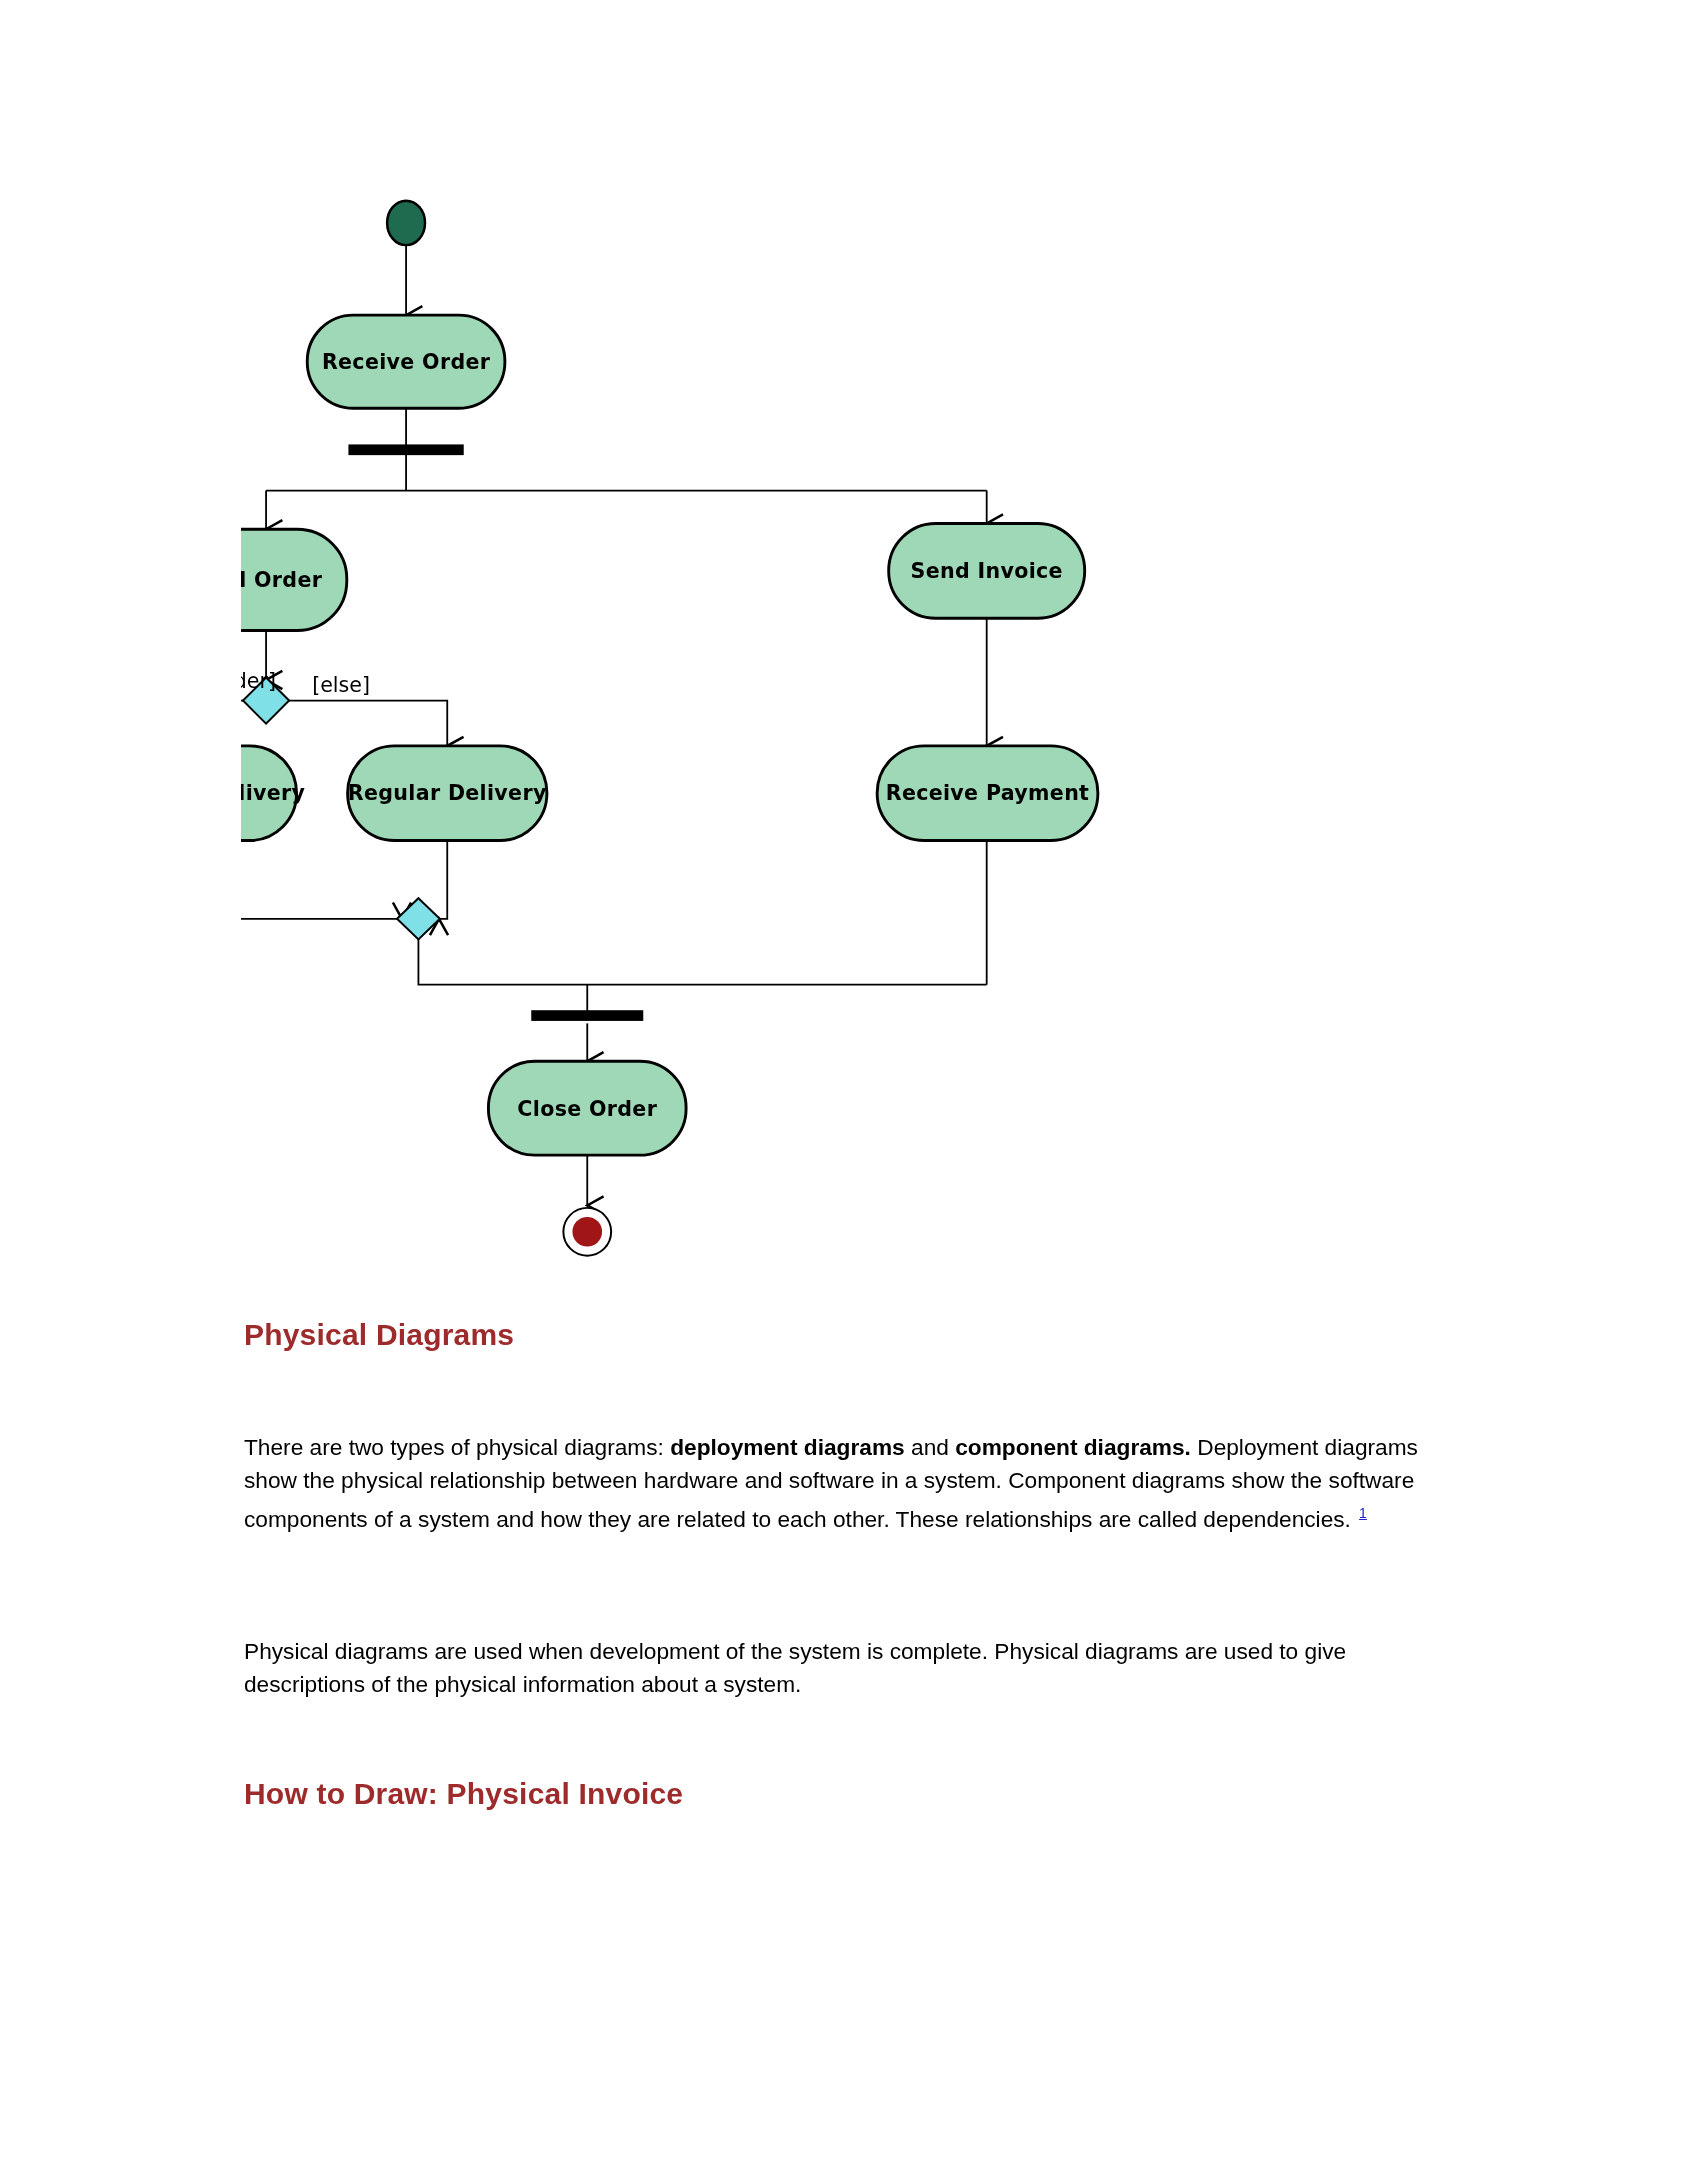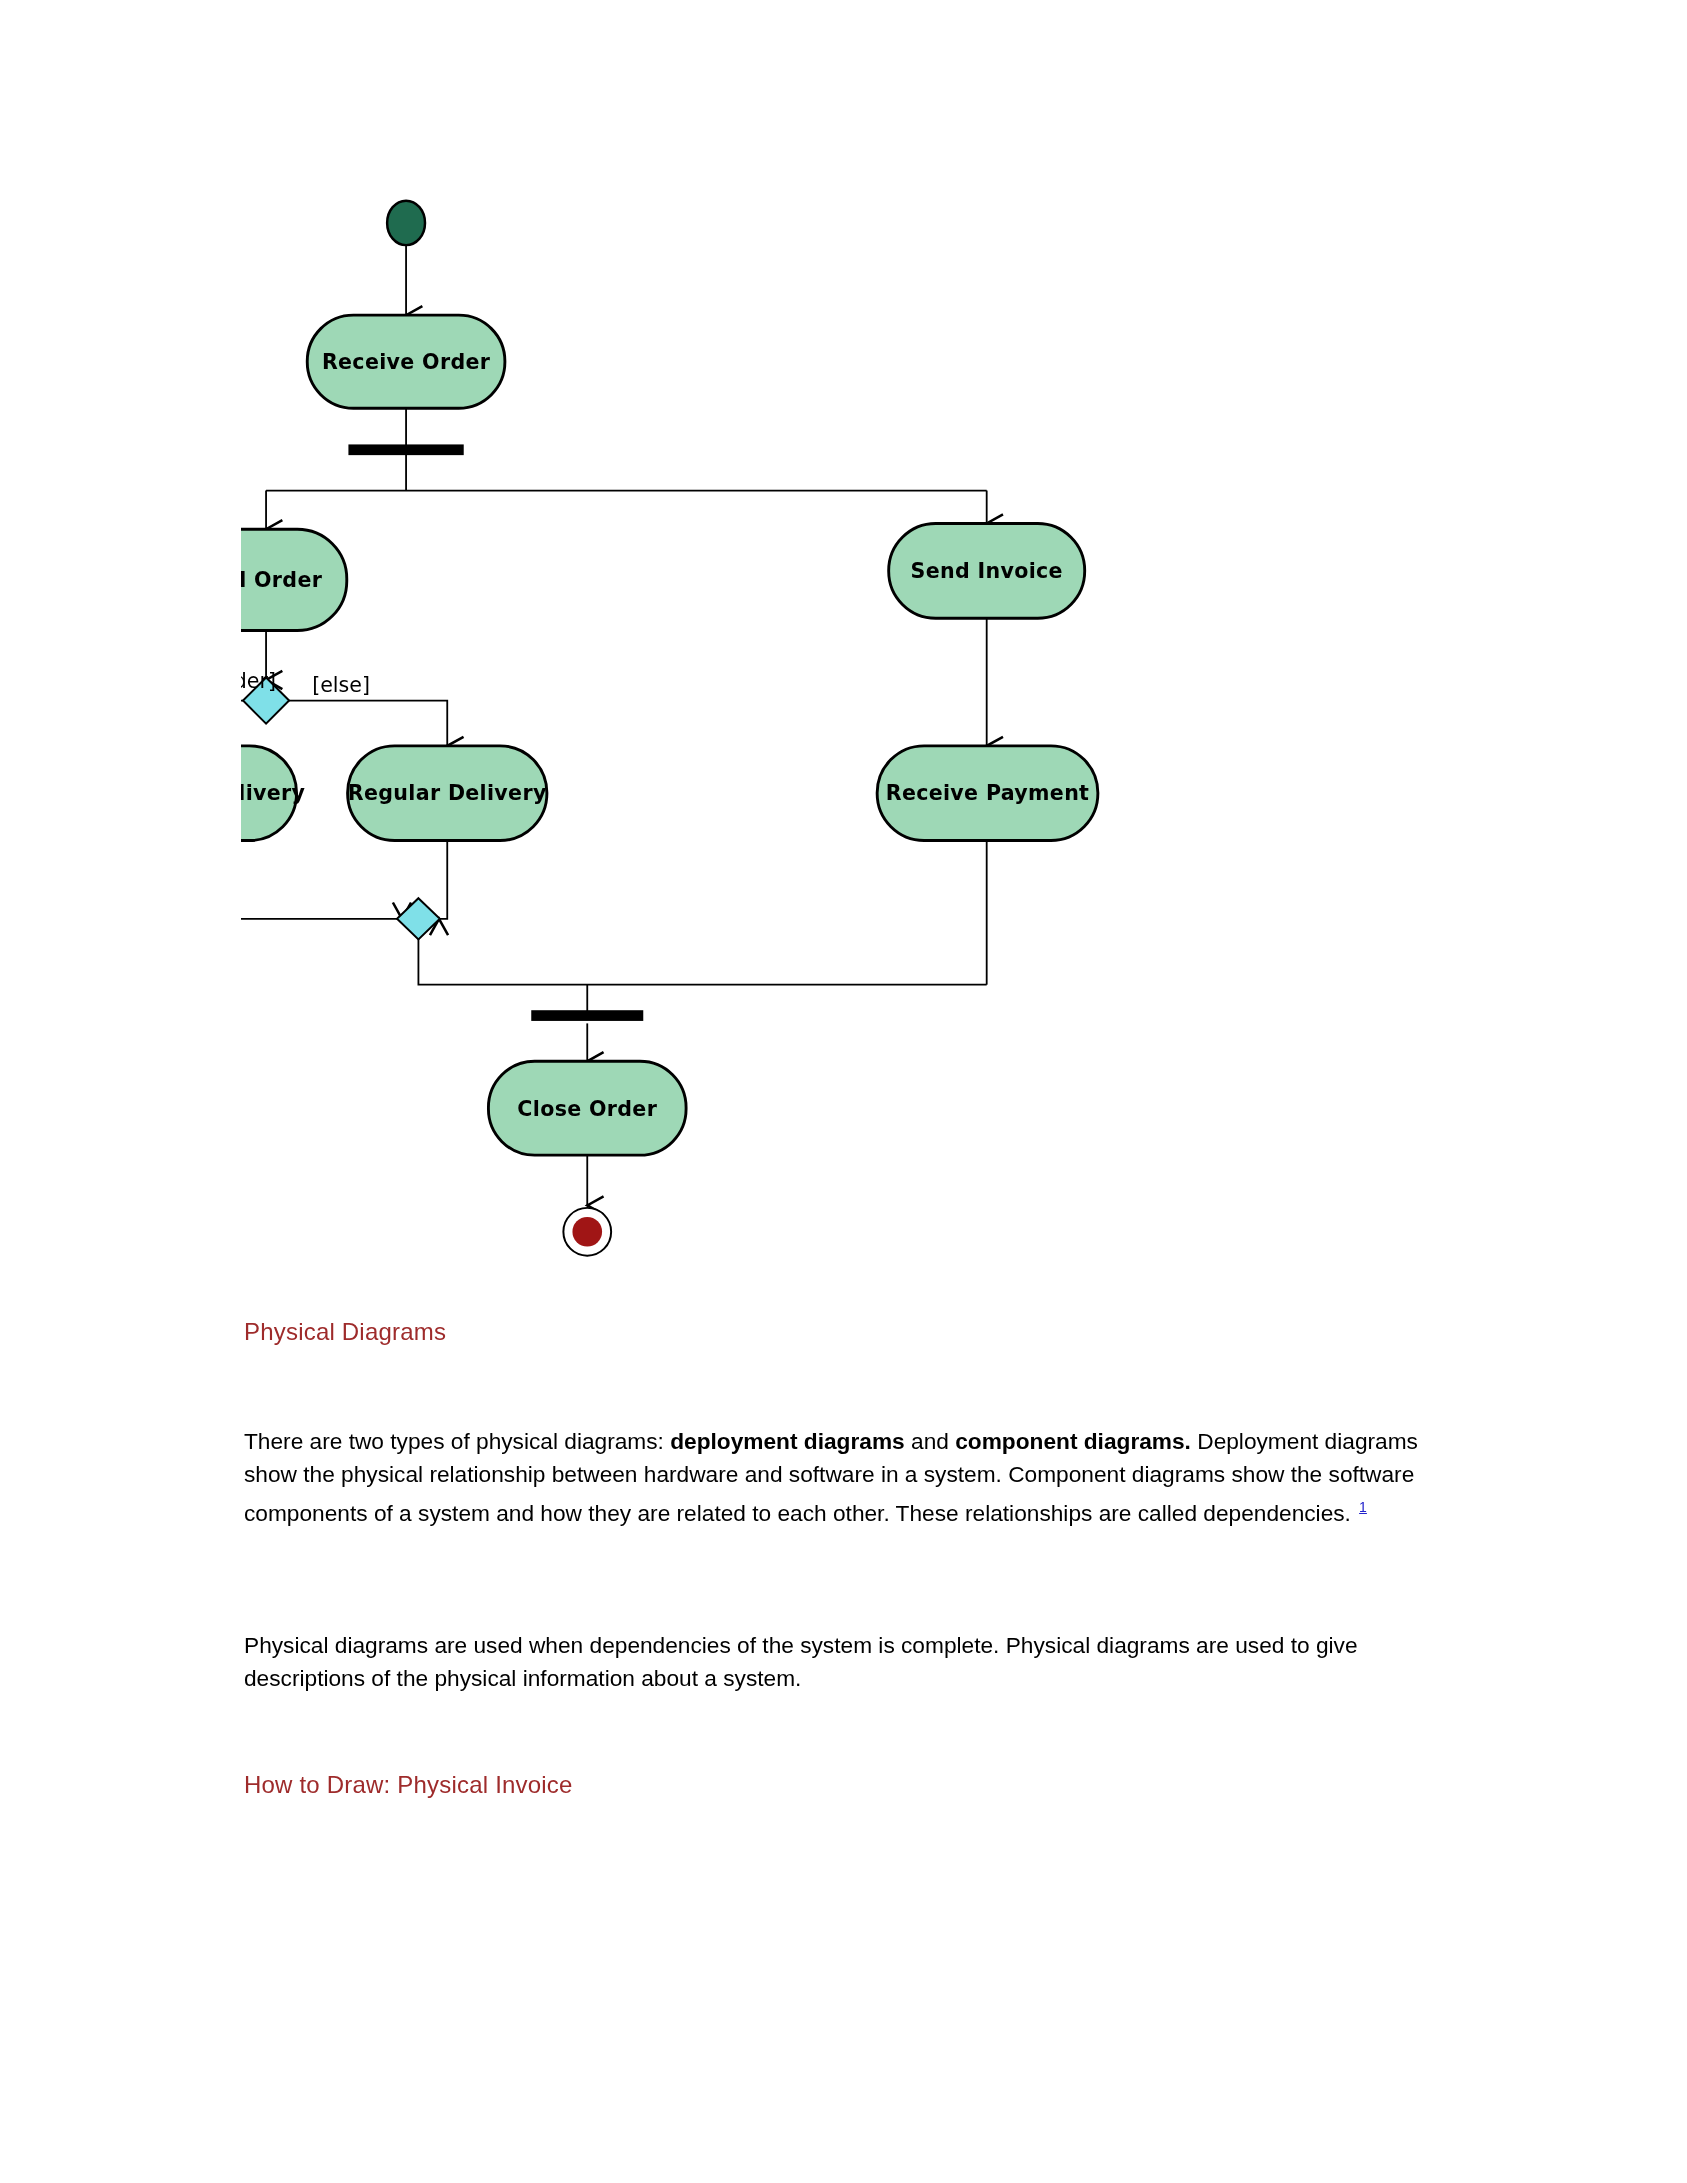--- a/index.html
+++ b/index.html
@@ -47,22 +47,22 @@
 
   
   .doc-body {
     position: absolute;
     left: 244px;
     top: 1318px;
     width: 1208px;
   }
   h2.section-heading {
     font-family: "Liberation Sans", sans-serif;
-    font-size: 24px;
-    font-weight: normal;
+    font-size: 30px;
+    font-weight: bold;
     color: #9E2B2B;
     margin: 0;
     letter-spacing: 0.2px;
   }
   .gap-after-heading { height: 79px; }
   .gap-small { height: 38px; }
   .gap-mid    { height: 61px; }
   .gap-large  { height: 76px; }
 
   p.body-text {
@@ -195,20 +195,20 @@
 
   <div class="gap-after-heading"></div>
 
   <p class="body-text"><span>There are two types of physical diagrams: </span><b>deployment diagrams</b><span> and </span><b>component diagrams.</b><span>  Deployment diagrams show the physical relationship between hardware and software in a system.  Component diagrams show the software components of a system and how they are related to each other.  These relationships are called dependencies.</span><sup class="footnote-ref">1</sup></p>
 
   <div class="gap-mid"></div>
 
 
   <div class="gap-small"></div>
 
-  <p class="body-text">Physical diagrams are used when dependencies of the system is complete.  Physical diagrams are used to give descriptions of the physical information about a system.</p>
+  <p class="body-text">Physical diagrams are used when development of the system is complete.  Physical diagrams are used to give descriptions of the physical information about a system.</p>
 
   <div class="gap-large"></div>
 
   <h2 class="section-heading">How to Draw: Physical Invoice</h2>
 
 </div>
 
 
 </body></html>

